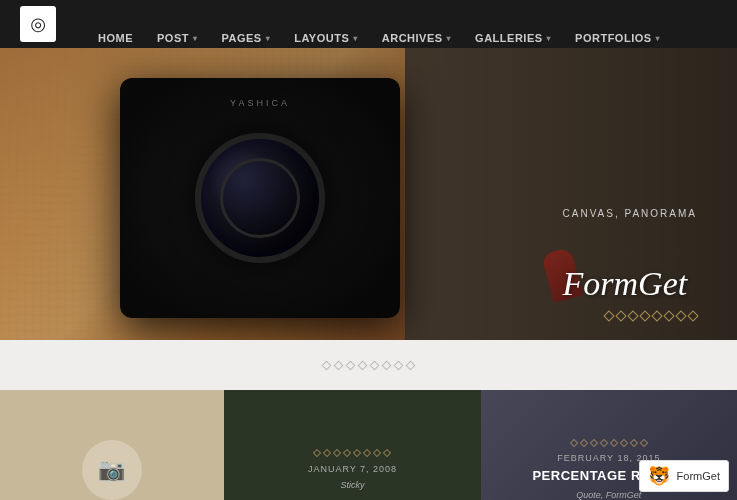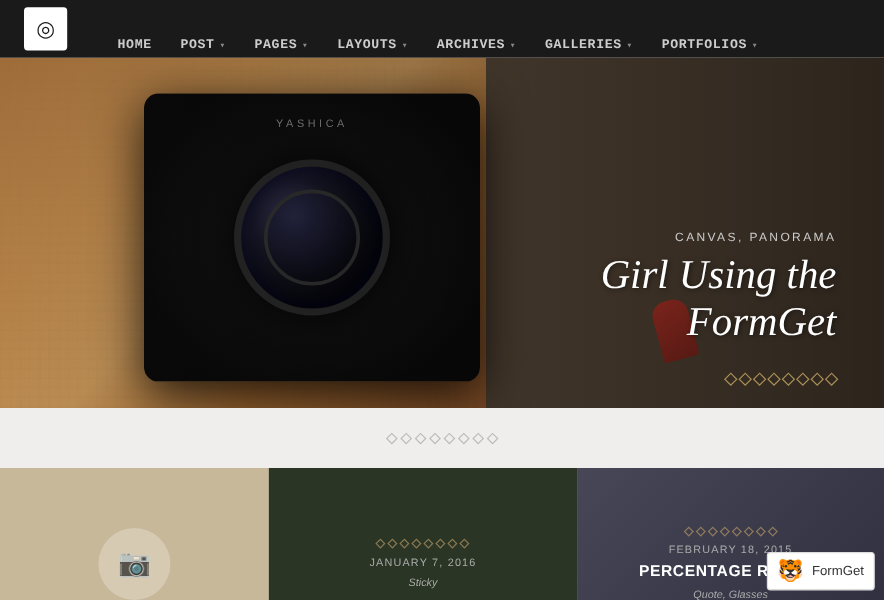--- a/index.html
+++ b/index.html
@@ -30,21 +30,21 @@
       font-size: 18px;
       color: #1a1a1a;
     }
     nav {
       display: flex;
       align-items: center;
       gap: 0;
     }
     .nav-item {
       color: #ccc;
-      font-family: Liberation Mono, monospace;
+      font-family: Liberation Sans, sans-serif;
       font-size: 11px;
       letter-spacing: 0.5px;
       padding: 0 12px;
       cursor: pointer;
       display: flex;
       align-items: center;
       gap: 4px;
       text-transform: uppercase;
       font-weight: 600;
       margin-top: 28px;
@@ -62,22 +62,22 @@
       background: #5a4a3a;
     }
     .hero-overlay {
       position: absolute;
       inset: 0;
       background: linear-gradient(to right, rgba(0,0,0,0.1) 0%, rgba(0,0,0,0.3) 60%, rgba(0,0,0,0.5) 100%);
     }
     .hero-text {
       position: absolute;
       right: 40px;
-      bottom: 52px;
-      text-align: right;
+      bottom: 37px;
+      text-align: left;
     }
     .hero-category {
       color: #ccc;
       font-family: Arial, sans-serif;
       font-size: 10px;
       letter-spacing: 2px;
       text-transform: uppercase;
       margin-bottom: 6px;
     }
     .hero-title {
@@ -367,21 +367,21 @@
     <div class="yashica-text">YASHICA</div>
   </div>
 
   <div class="hand-red-nail"></div>
 
   <div class="hero-overlay"></div>
 
   <div class="hero-text">
     <div class="hero-category">CANVAS, PANORAMA</div>
     <div class="hero-title">
-      <span>Girl Using the</span><br>
+      <br>
       <span>FormGet</span>
     </div>
   </div>
 
   <div class="hero-dots">
     <div class="hero-dot"></div>
     <div class="hero-dot"></div>
     <div class="hero-dot"></div>
     <div class="hero-dot"></div>
     <div class="hero-dot"></div>
@@ -416,40 +416,40 @@
     <div class="card-dots">
       <div class="card-dot"></div>
       <div class="card-dot"></div>
       <div class="card-dot"></div>
       <div class="card-dot"></div>
       <div class="card-dot"></div>
       <div class="card-dot"></div>
       <div class="card-dot"></div>
       <div class="card-dot"></div>
     </div>
-    <div class="card-date">JANUARY 7, 2016</div>
+    <div class="card-date">JANUARY 7, 2008</div>
     <div class="card-tag">Sticky</div>
   </div>
 
   <div class="card card-review">
     <div class="card-review-bg"></div>
     <div class="card-review-content">
       <div class="card-dots">
         <div class="card-dot"></div>
         <div class="card-dot"></div>
         <div class="card-dot"></div>
         <div class="card-dot"></div>
         <div class="card-dot"></div>
         <div class="card-dot"></div>
         <div class="card-dot"></div>
         <div class="card-dot"></div>
       </div>
       <div class="card-date">FEBRUARY 18, 2015</div>
       <div class="card-title">PERCENTAGE REVIEW</div>
-      <div class="card-tag">Quote, Glasses</div>
+      <div class="card-tag">Quote, FormGet</div>
     </div>
   </div>
 
 </div>
 
 <div class="formget-badge">
   <span class="formget-mascot">🐯</span>
   <span class="formget-text">FormGet</span>
 </div>
 

